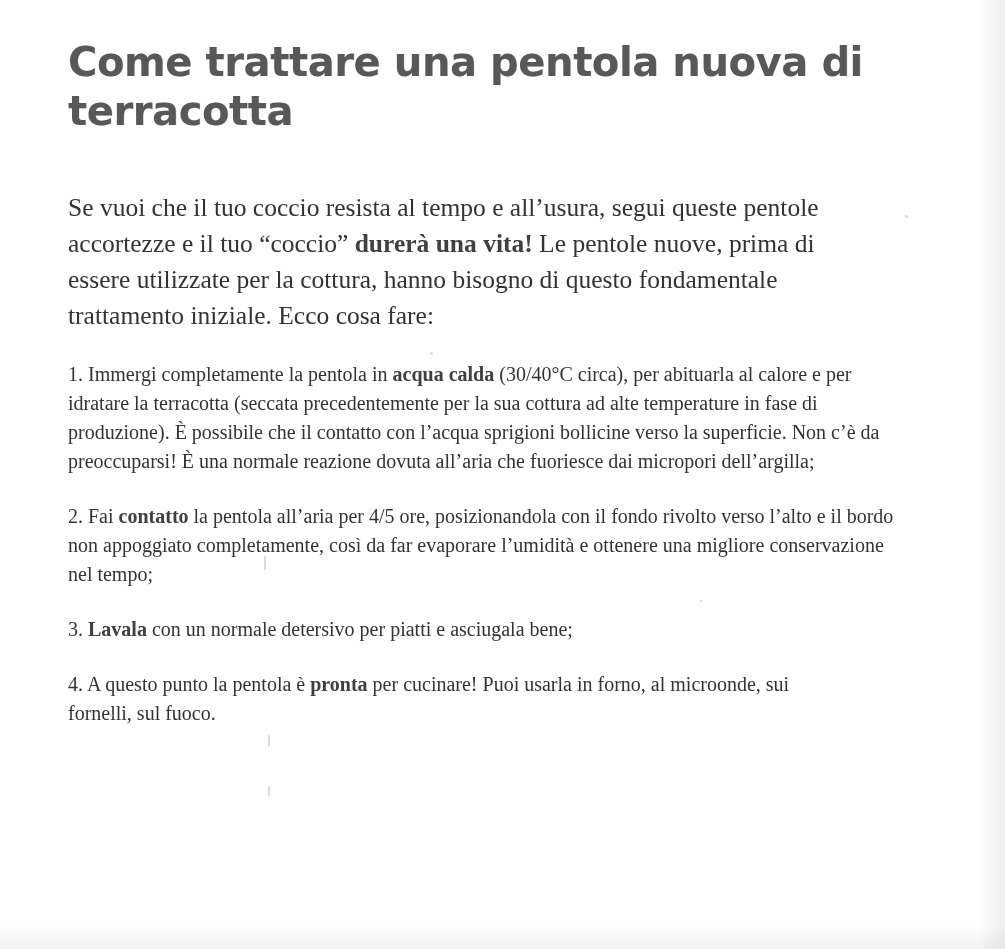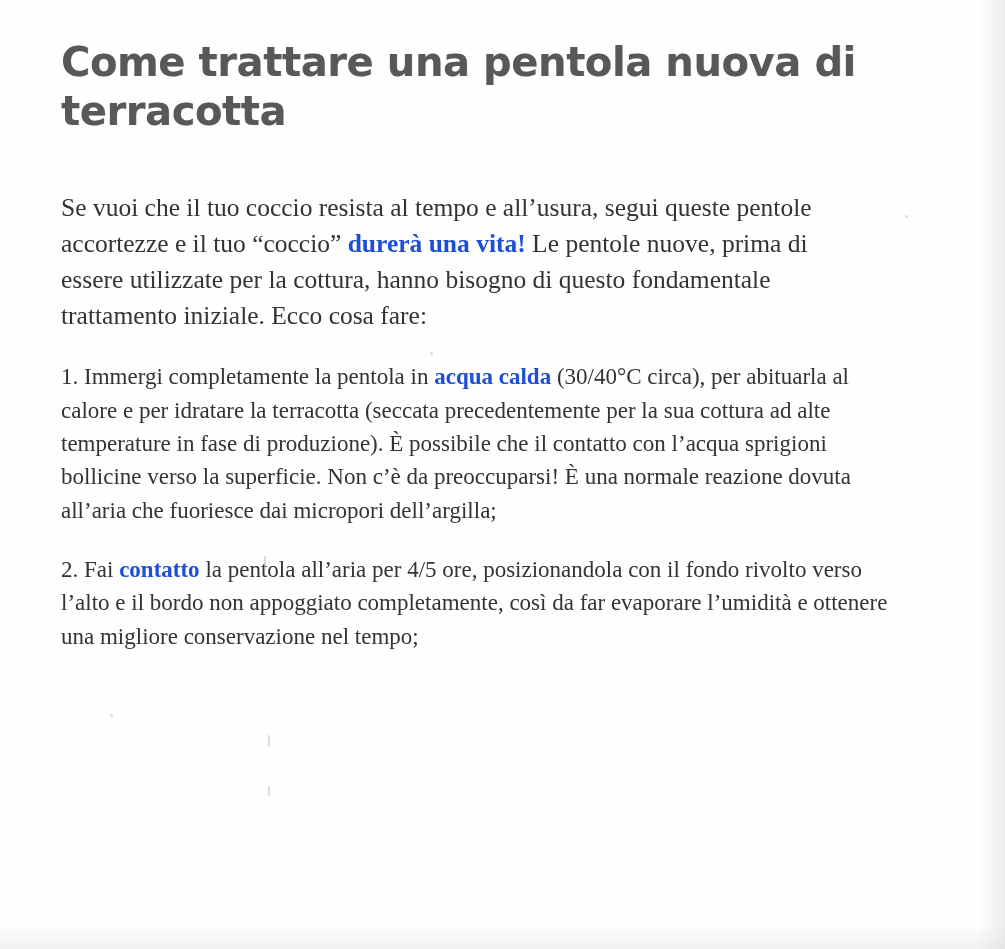--- a/index.html
+++ b/index.html
@@ -17,21 +17,21 @@
   .page {
     position: relative;
     width: 1005px;
     height: 949px;
     background: #fefefe;
     padding: 0;
     box-sizing: border-box;
   }
   .content {
     position: absolute;
-    left: 61px;
+    left: 68px;
     top: 38px;
     width: 900px;
   }
   .doc-title {
     font-family: "DejaVu Sans", sans-serif;
     font-weight: bold;
     font-size: 40px;
     line-height: 1.22;
     letter-spacing: -0.4px;
     color: #4a4a4a;
@@ -41,29 +41,29 @@
   }
   .intro {
     margin-top: 54px;
     font-size: 25.5px;
     line-height: 1.42;
     color: #333333;
     width: 760px;
   }
   .para {
     margin-top: 26px;
-    font-size: 23px;
+    font-size: 20px;
     line-height: 1.45;
     color: #333333;
     width: 830px;
   }
   .para.narrow { width: 760px; }
   .para b, .intro b {
     font-weight: bold;
-    color: #1d4ed8;
+    color: #404040;
   }
   .speckle {
     position: absolute;
     background: #b9b9b9;
     border-radius: 50%;
     opacity: 0.5;
     pointer-events: none;
   }
   .edge-shade {
     position: absolute;
@@ -92,21 +92,23 @@
   <div class="content">
 
     <h1 class="doc-title">Come trattare una pentola nuova di terracotta</h1>
 
     <p class="intro"><span>Se vuoi che il tuo coccio resista al tempo e all’usura, segui queste pentole accortezze e il tuo “coccio” </span><b>durerà una vita!</b><span> Le pentole nuove, prima di essere utilizzate per la cottura, hanno bisogno di questo fondamentale trattamento iniziale. Ecco cosa fare:</span></p>
 
     <p class="para"><span>1.</span><span> Immergi completamente la pentola in </span><b>acqua calda</b><span> (30/40°C circa), per abituarla al calore e per idratare la terracotta (seccata precedentemente per la sua cottura ad alte temperature in fase di produzione). È possibile che il contatto con l’acqua sprigioni bollicine verso la superficie. Non c’è da preoccuparsi! È una normale reazione dovuta all’aria che fuoriesce dai micropori dell’argilla;</span></p>
 
     <p class="para"><span>2.</span><span> Fai </span><b>contatto</b><span> la pentola all’aria per 4/5 ore, posizionandola con il fondo rivolto verso l’alto e il bordo non appoggiato completamente, così da far evaporare l’umidità e ottenere una migliore conservazione nel tempo;</span></p>
 
+    <p class="para"><span>3.</span><span> </span><b>Lavala</b><span> con un normale detersivo per piatti e asciugala bene;</span></p>
 
+    <p class="para narrow"><span>4.</span><span> A questo punto la pentola è </span><b>pronta</b><span> per cucinare! Puoi usarla in forno, al microonde, sui fornelli, sul fuoco.</span></p>
 
   </div>
 
   <div class="edge-shade"></div>
   <div class="edge-shade-bottom"></div>
 
   <div class="speckle" style="left:264px; top:556px; width:2px; height:14px; border-radius:1px;"></div>
   <div class="speckle" style="left:268px; top:735px; width:2px; height:12px; border-radius:1px;"></div>
   <div class="speckle" style="left:268px; top:786px; width:2px; height:10px; border-radius:1px;"></div>
   <div class="speckle" style="left:110px; top:714px; width:3px; height:3px;"></div>

